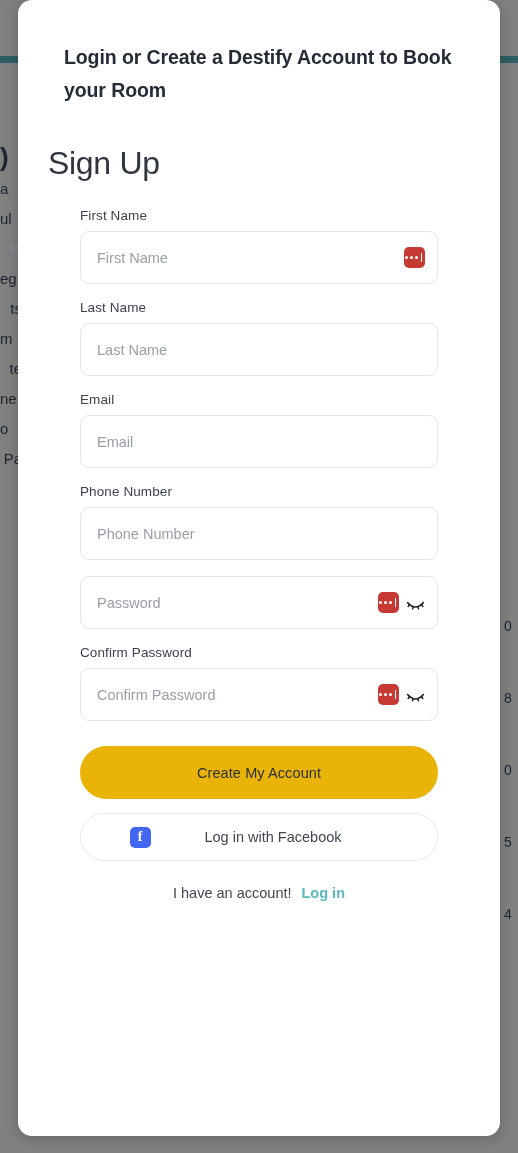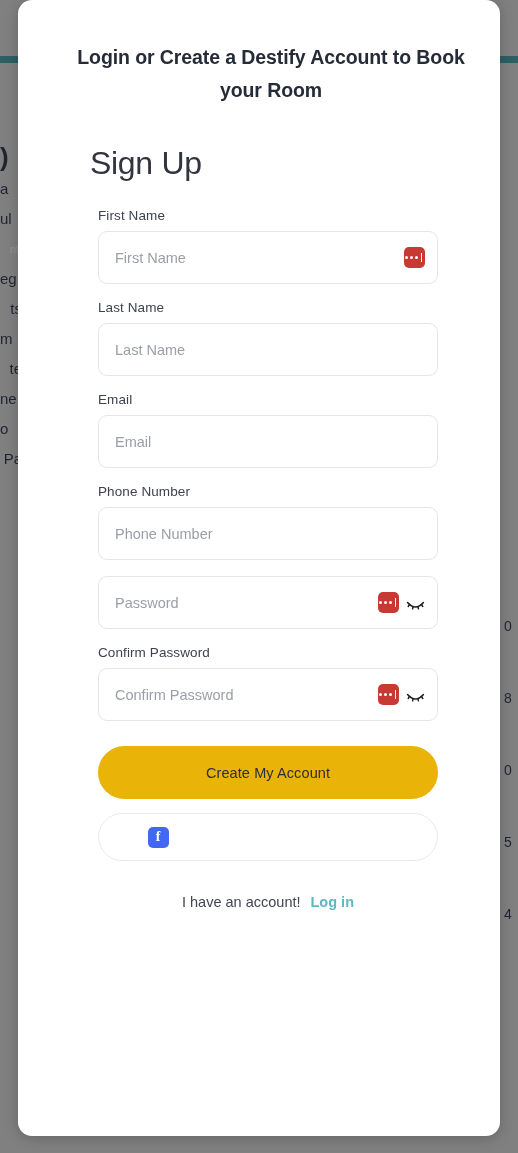--- a/index.html
+++ b/index.html
@@ -71,35 +71,34 @@
     box-sizing: border-box;
   }
 
   .modal-title {
     margin: 0;
     padding: 41px 22px 0 46px;
     font-size: 19.5px;
     font-weight: bold;
     line-height: 33px;
     color: #262b38;
-    text-align: center;
     letter-spacing: -0.1px;
   }
 
   .signup-heading {
     margin: 0;
-    padding: 38px 0 0 72px;
+    padding: 38px 0 0 30px;
     font-size: 32px;
     font-weight: normal;
     color: #31353f;
     letter-spacing: -0.3px;
   }
 
   .form-area {
-    padding: 26px 62px 0 80px;
+    padding: 26px 62px 0 62px;
   }
 
   .field-group { margin-bottom: 16px; }
 
   .field-label {
     display: block;
     font-size: 13.5px;
     color: #3d424e;
     margin-bottom: 8px;
     letter-spacing: 0.1px;
@@ -238,21 +237,21 @@
     font-weight: bold;
     font-size: 14px;
     display: flex;
     align-items: center;
     justify-content: center;
     font-family: "Liberation Serif", serif;
     line-height: 1;
   }
 
   .footer-row {
-    margin-top: 33px;
+    margin-top: 24px;
     text-align: center;
     font-size: 14.5px;
     color: #41464f;
   }
   .footer-row .login-link {
     color: #5cb9c4;
     font-weight: bold;
     margin-left: 10px;
     text-decoration: none;
     cursor: pointer;
@@ -375,20 +374,21 @@
           </div>
         </div>
 
       <button class="cta-button">Create My Account</button>
 
       <div id="social-container">
           <button class="social-button">
             <span class="social-icon">
               <span class="fb-icon">f</span>
             </span>
+            <span class="social-label">Log in with Facebook</span>
           </button>
         </div>
 
       <div class="footer-row">
         <span>I have an account!</span><a class="login-link">Log in</a>
       </div>
 
     </div>
   </div>
 </div>

